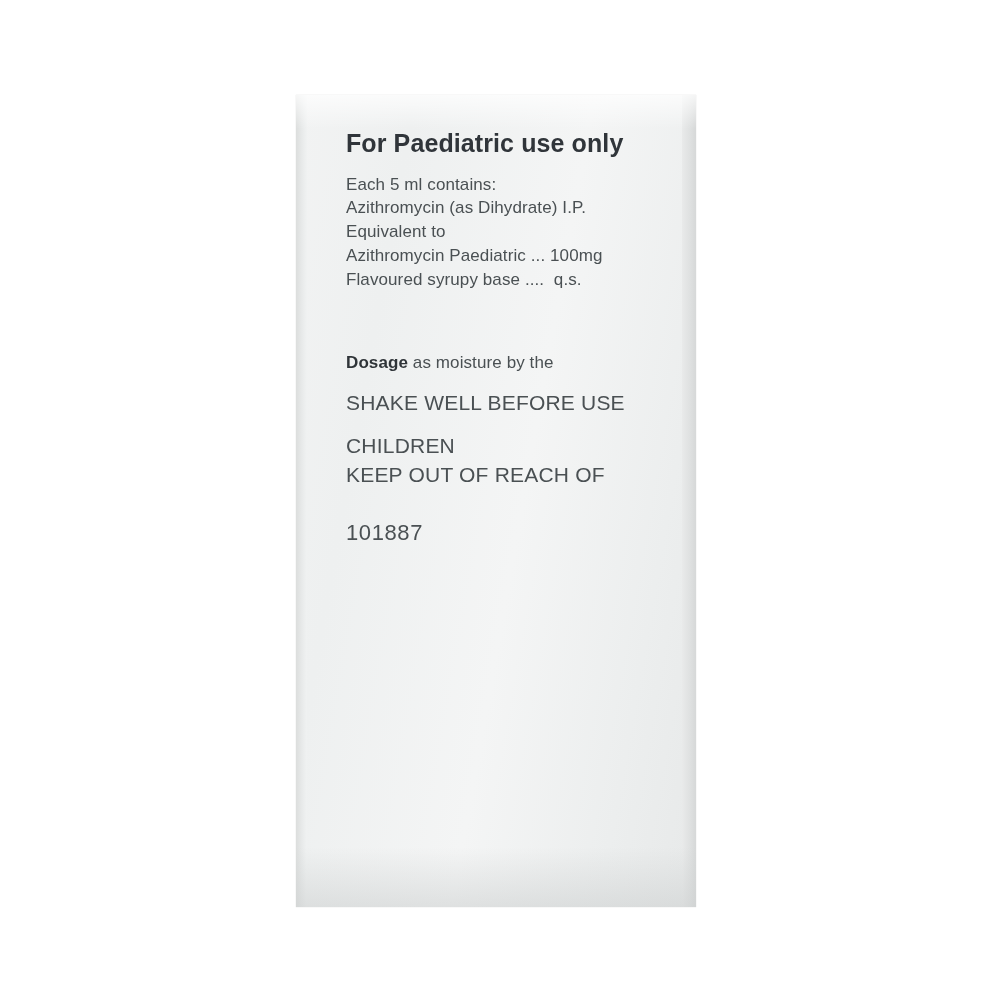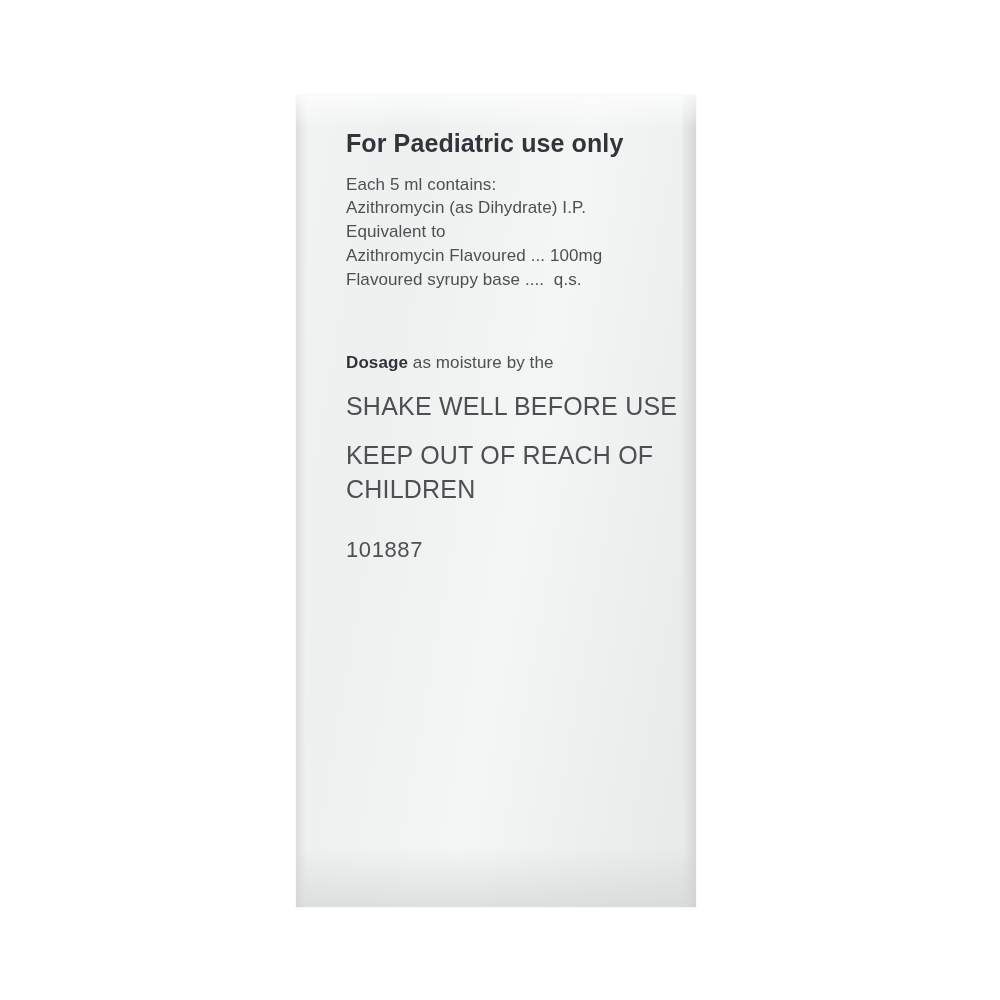--- a/index.html
+++ b/index.html
@@ -108,21 +108,21 @@
   }
 
   .block {
     margin: 0;
   }
 
   .gap-sm { height: 14px; }
   .gap-md { height: 30px; }
 
   .caps {
-    font-size: 25px;
+    font-size: 21px;
     color: #4a5053;
     letter-spacing: 0.2px;
     line-height: 1.38;
   }
 
   .code {
     font-size: 22px;
     color: #4a5053;
     letter-spacing: 0.6px;
   }
@@ -146,42 +146,42 @@
     <div id="label-text">
 
       <div class="heading block">For Paediatric use only</div>
 
       <div class="gap-sm"></div>
 
       <div class="body block">
         <span class="line">Each 5 ml contains:</span>
         <span class="line">Azithromycin (as Dihydrate) I.P.</span>
         <span class="line">Equivalent to</span>
-        <span class="line">Azithromycin Flavoured ... 100mg</span>
+        <span class="line">Azithromycin Paediatric ... 100mg</span>
         <span class="line">Flavoured syrupy base ....  q.s.</span>
       </div>
 
       <div class="gap-md"></div>
 
 
       <div class="gap-md"></div>
 
       <div class="body block">
         <span class="line"><span class="inline-bold">Dosage</span><span> as moisture by the</span></span>
       </div>
 
       <div class="gap-sm"></div>
 
       <div class="caps block">SHAKE WELL BEFORE USE</div>
 
       <div class="gap-sm"></div>
 
       <div class="caps block">
+        <span class="line">CHILDREN</span>
         <span class="line">KEEP OUT OF REACH OF</span>
-        <span class="line">CHILDREN</span>
       </div>
 
       <div class="gap-md"></div>
 
       <div class="code block">101887</div>
 
     </div>
   </div>
 
 </div>

